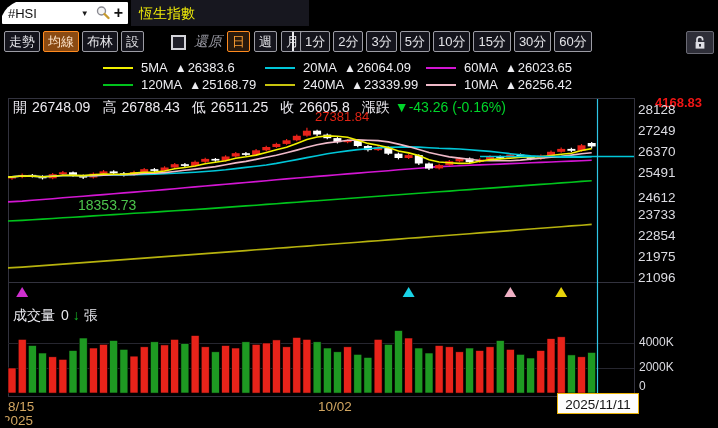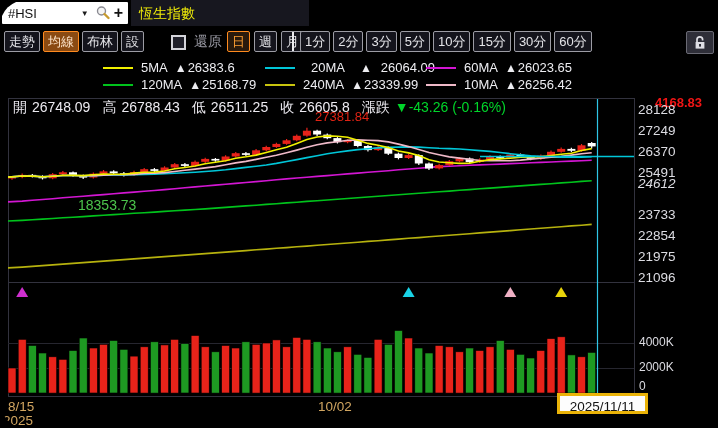--- a/index.html
+++ b/index.html
@@ -14,21 +14,21 @@
   .combo .plus{font-size:16px;font-weight:bold;color:#111;margin:0 5px 0 3px;line-height:1;}
   .tab{position:absolute;left:131px;top:0;width:178px;height:26px;background:#17171f;
        color:#f2ee08;font-size:14px;line-height:26px;padding-left:8px;box-sizing:border-box;}
   
   .toolbar{position:absolute;top:28px;left:0;right:0;height:27px;background:#000;font-size:13px;}
   .btn{display:inline-block;border:1px solid #9c9ca4;background:#14141c;color:#e4e4e8;
        line-height:19px;padding:0 4px;border-radius:2px;white-space:nowrap;}
   .btn.fill-active{border-color:#ff8a1e;background:#8a4a12;color:#ffe7cd;}
   .btn.line-active{border-color:#ff8a1e;background:#2a1a0c;color:#ffa033;}
   .g-view{position:absolute;left:4px;top:3px;display:flex;gap:3px;}
-  .g-restore{position:absolute;left:171px;top:5px;display:flex;align-items:center;gap:8px;}
+  .g-restore{position:absolute;left:171px;top:5px;display:flex;align-items:center;gap:8px;font-style:italic;}
   .chk{width:11px;height:11px;border:2px solid #d4d4da;background:#20202a;}
   .restore-lb{color:#9a9aa4;font-size:14px;}
   .g-period{position:absolute;left:227px;top:3px;display:flex;gap:4px;}
   .tsep{position:absolute;left:292px;top:4px;width:2px;height:19px;background:#ececf0;}
   .g-min{position:absolute;left:300px;top:3px;display:flex;gap:3px;}
   .lockbtn{position:absolute;left:686px;top:3px;width:26px;height:21px;background:#2e2e38;
            border:1px solid #6a6a74;border-radius:2px;display:flex;align-items:center;justify-content:center;}
   
   .legend{position:absolute;top:59px;left:0;right:0;height:36px;font-size:13px;color:#ededf1;}
   .lg-item{position:absolute;display:flex;align-items:center;white-space:nowrap;}
@@ -45,22 +45,22 @@
   .peak{top:13px;left:315px;font-size:13px;color:#e02314;}
   .lowlab{top:101px;left:78px;font-size:14px;color:#4cc44c;}
   .badge-tr{top:-1px;left:652px;width:65px;height:15px;background:#000;color:#f01515;
             font-size:13px;font-weight:bold;line-height:15px;padding-left:3px;}
   .ptick{left:638px;font-size:13.5px;color:#dcdce2;}
   .vtick{left:639px;font-size:12px;color:#dcdce2;}
   .voltitle{top:211px;left:13px;font-size:14px;color:#e8e8ee;}
   .voltitle .varrow{color:#15b825;font-weight:bold;margin:0 4px;}
   .voltitle .vs{margin-right:6px;}
   .dlab{font-size:13.5px;color:#d2a661;}
-  .datebadge{top:297px;left:557px;width:91px;height:21px;background:#fdfdfd;color:#141414;
-             font-size:13.5px;text-align:center;line-height:21px;border:3px solid #eab308;box-sizing:border-box;}
+  .datebadge{top:297px;left:557px;width:82px;height:21px;background:#fdfdfd;color:#141414;
+             font-size:13.5px;text-align:center;line-height:21px;border:1px solid #eab308;box-sizing:border-box;}
 </style>
 </head>
 <body>
 
 <div class="app">
 
   <div class="topbar">
     <div class="combo">
       <span class="sym">#HSI</span>
       <span class="dd">▼</span>
@@ -109,21 +109,21 @@
     </div>
   </div>
 
   <div class="legend">
     <div class="lg-item" style="left:103px;top:1px;">
       <span class="lg-sw" style="background: rgb(240, 240, 0);"></span>
       <span>5MA</span>
       <span class="lg-arrow">▲</span>
       <span>26383.6</span>
     </div>
-    <div class="lg-item" style="left:265px;top:1px;gap:8px;">
+    <div class="lg-item" style="left:265px;top:1px;">
       <span class="lg-sw" style="background: rgb(0, 198, 216);"></span>
       <span>20MA</span>
       <span class="lg-arrow">▲</span>
       <span>26064.09</span>
     </div>
     <div class="lg-item" style="left:426px;top:1px;">
       <span class="lg-sw" style="background: rgb(211, 22, 211);"></span>
       <span>60MA</span>
       <span class="lg-arrow">▲</span>
       <span>26023.65</span>
@@ -360,26 +360,29 @@
       <span class="ol">開</span><span class="ov">26748.09</span><span class="ol">高</span><span class="ov">26788.43</span><span class="ol">低</span><span class="ov">26511.25</span><span class="ol">收</span><span class="ov">26605.8</span><span class="ol">漲跌</span><span class="chg">▼-43.26 (-0.16%)</span>
     </div>
     <div class="olabel peak">27381.84</div>
     <div class="olabel lowlab">18353.73</div>
     <div class="olabel badge-tr">4168.83</div>
 
     <div class="olabel ptick" style="top:6px;">28128</div>
     <div class="olabel ptick" style="top:27px;">27249</div>
     <div class="olabel ptick" style="top:48px;">26370</div>
     <div class="olabel ptick" style="top:69px;">25491</div>
-    <div class="olabel ptick" style="top:80px;font-style:italic;">24612</div>
+    <div class="olabel ptick" style="top:94px;">24612</div>
     <div class="olabel ptick" style="top:111px;">23733</div>
     <div class="olabel ptick" style="top:132px;">22854</div>
     <div class="olabel ptick" style="top:153px;">21975</div>
     <div class="olabel ptick" style="top:174px;">21096</div>
 
+    <div class="olabel voltitle">
+      <span class="vs">成交量</span><span>0</span><span class="varrow">↓</span><span>張</span>
+    </div>
     <div class="olabel vtick" style="top:239px;">4000K</div>
     <div class="olabel vtick" style="top:264px;">2000K</div>
     <div class="olabel vtick" style="top:283px;">0</div>
 
     <div class="olabel dlab" style="top:303px;left:8px;">8/15</div>
     <div class="olabel dlab" style="top:317px;left:3px;">2025</div>
     <div class="olabel dlab" style="top:303px;left:318px;">10/02</div>
     <div class="olabel datebadge">2025/11/11</div>
   </div>
 </div>

